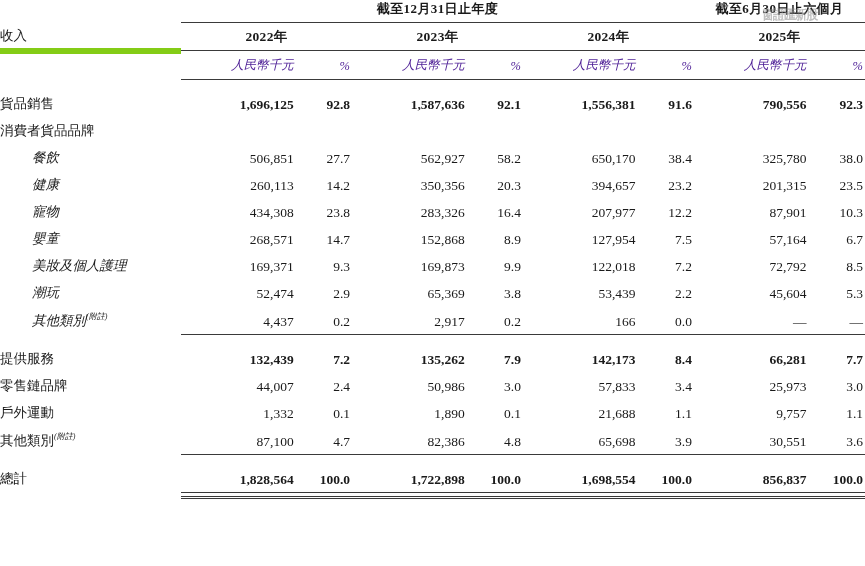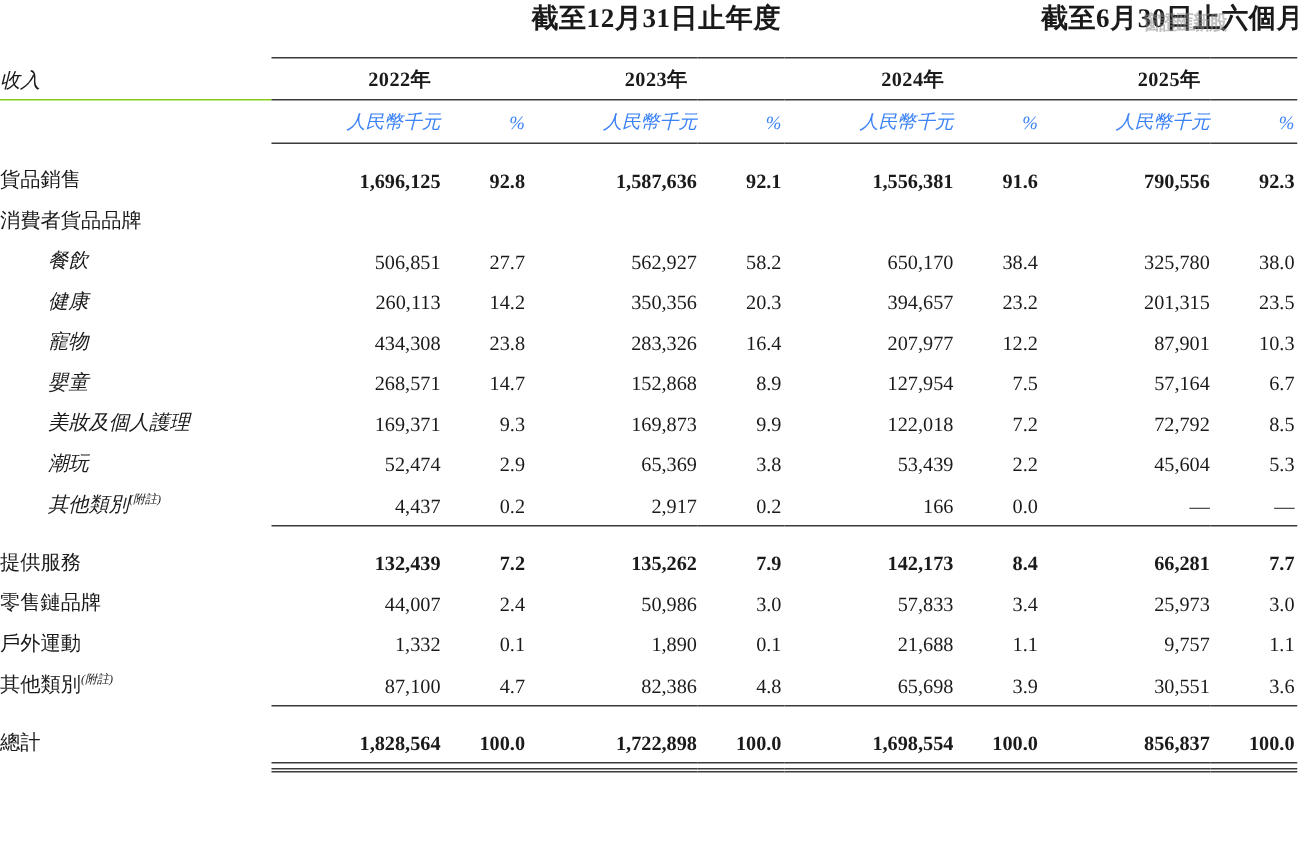--- a/index.html
+++ b/index.html
@@ -22,49 +22,49 @@
   
   col.c-label { width:180px; }
   col.c-num   { width:112px; }
   col.c-pct   { width:58px; }
 
   td, th { padding:0; vertical-align:bottom; font-weight:normal; }
 
   
   .grp-title {
     text-align:center;
-    font-size:18px;
+    font-size:13px;
     font-weight:bold;
     letter-spacing:.4px;
-    padding-bottom:14px;
+    padding-bottom:4px;
     white-space:nowrap;
   }
   .rule-top { border-bottom:1px solid #3a3a3a; }
   .yr {
     text-align:center;
     font-weight:bold;
     font-size:13.5px;
     padding:5px 0 4px;
     letter-spacing:.3px;
   }
   .unit {
     text-align:right;
     font-style:italic;
     font-size:12.5px;
-    color:#3b82f6;
+    color:#4c1d95;
     padding:6px 0 5px;
     white-space:nowrap;
   }
   .unit.pct { padding-right:2px; }
   .hdr-label {
     font-size:13.5px;
     padding-bottom:3px;
     vertical-align:bottom;
   }
-  .underline-label { border-bottom:1px solid #84cc16;font-style:italic; }
+  .underline-label { border-bottom:6px solid #84cc16; }
 
   
   .rlabel {
     font-size:13.5px;
     padding:4.5px 0 4.5px 0;
     white-space:nowrap;
   }
   .rlabel.bold { font-weight:normal; }
   .rlabel.ind  { padding-left:32px; font-style:italic;margin-top:11px; }
   .num {

